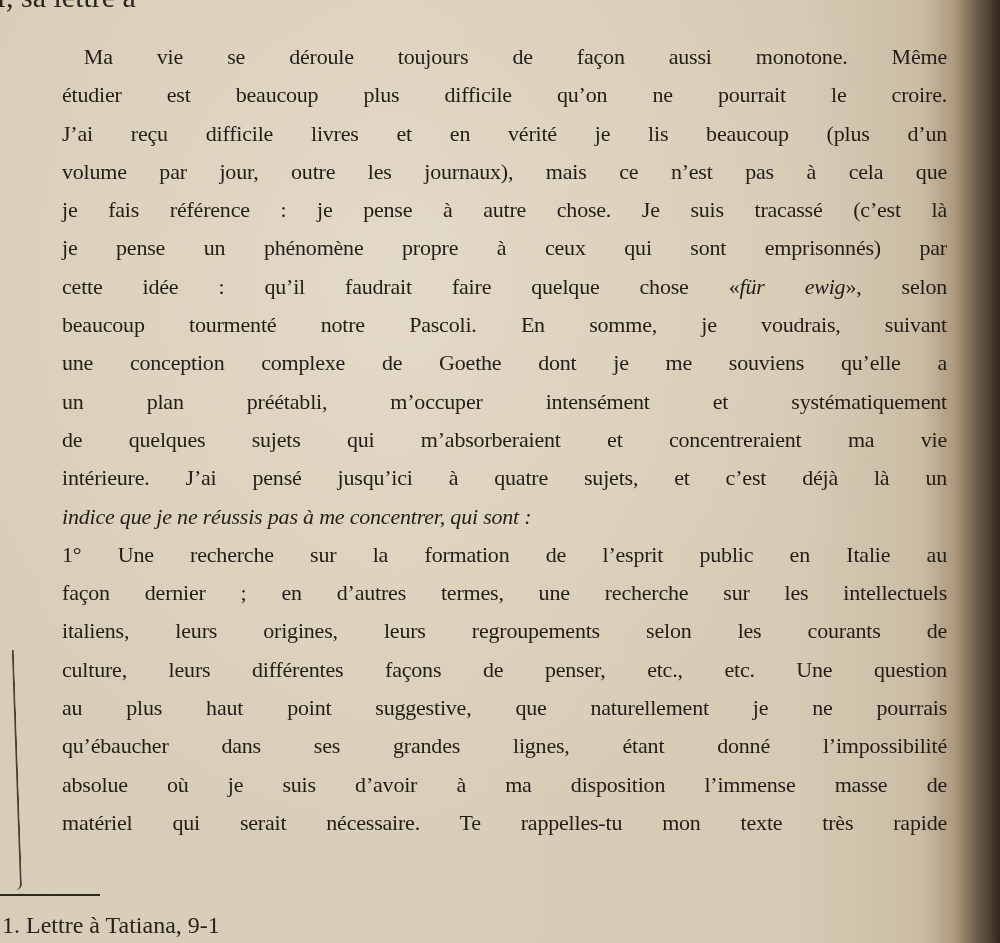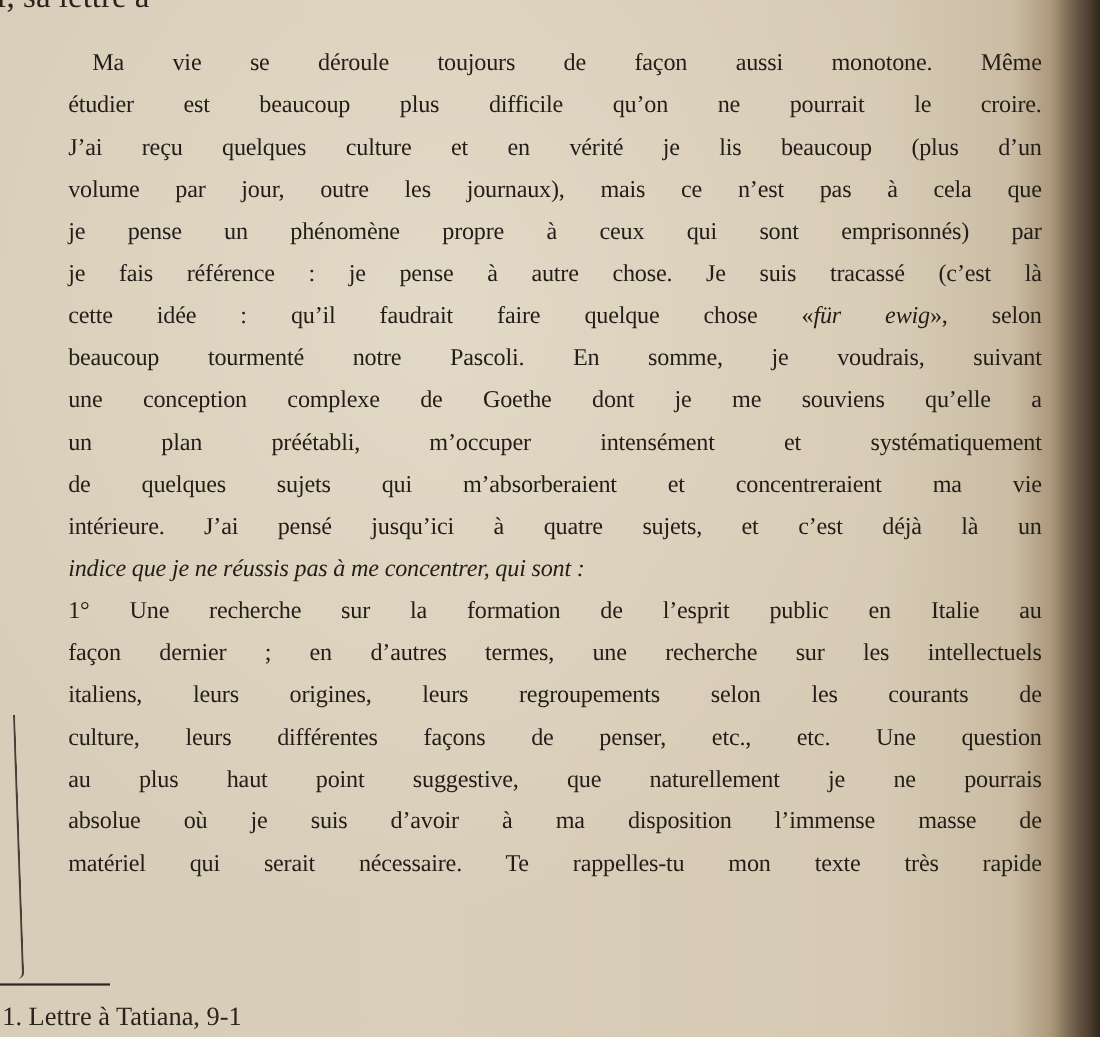--- a/index.html
+++ b/index.html
@@ -47,36 +47,37 @@
 </style>
 </head>
 <body>
 
 <div class="page">
   <div class="top-fragment">I, sa lettre à</div>
 
   <div class="body-text">
     <div class="line"> <span>Ma vie se déroule toujours de façon aussi monotone. Même</span></div>
     <div class="line">étudier est beaucoup plus difficile qu’on ne pourrait le croire.</div>
-    <div class="line">J’ai reçu quelques culture et en vérité je lis beaucoup (plus d’un</div>
+    <div class="line">J’ai reçu difficile livres et en vérité je lis beaucoup (plus d’un</div>
     <div class="line">volume par jour, outre les journaux), mais ce n’est pas à cela que</div>
+    <div class="line">je fais référence : je pense à autre chose. Je suis tracassé (c’est là</div>
     <div class="line">je pense un phénomène propre à ceux qui sont emprisonnés) par</div>
-    <div class="line">je fais référence : je pense à autre chose. Je suis tracassé (c’est là</div>
     <div class="line"><span>cette idée : qu’il faudrait faire quelque chose</span> <span>«</span><em>für ewig</em><span>», selon</span></div>
     <div class="line">beaucoup tourmenté notre Pascoli. En somme, je voudrais, suivant</div>
     <div class="line">une conception complexe de Goethe dont je me souviens qu’elle a</div>
     <div class="line">un plan préétabli, m’occuper intensément et systématiquement</div>
     <div class="line">de quelques sujets qui m’absorberaient et concentreraient ma vie</div>
     <div class="line">intérieure. J’ai pensé jusqu’ici à quatre sujets, et c’est déjà là un</div>
     <div class="line last">indice que je ne réussis pas à me concentrer, qui sont :</div>
     <div class="line">1° Une recherche sur la formation de l’esprit public en Italie au</div>
     <div class="line">façon dernier ; en d’autres termes, une recherche sur les intellectuels</div>
     <div class="line">italiens, leurs origines, leurs regroupements selon les courants de</div>
     <div class="line">culture, leurs différentes façons de penser, etc., etc. Une question</div>
     <div class="line">au plus haut point suggestive, que naturellement je ne pourrais</div>
+    <div class="line">qu’ébaucher dans ses grandes lignes, étant donné l’impossibilité</div>
     <div class="line">absolue où je suis d’avoir à ma disposition l’immense masse de</div>
     <div class="line">matériel qui serait nécessaire. Te rappelles-tu mon texte très rapide</div>
   </div>
 
   <div class="margin-mark"></div>
   <div class="footnote-rule"></div>
   <div class="footnote">1. Lettre à Tatiana, 9-1</div>
   <div class="spine-shadow"></div>
 </div>
 

